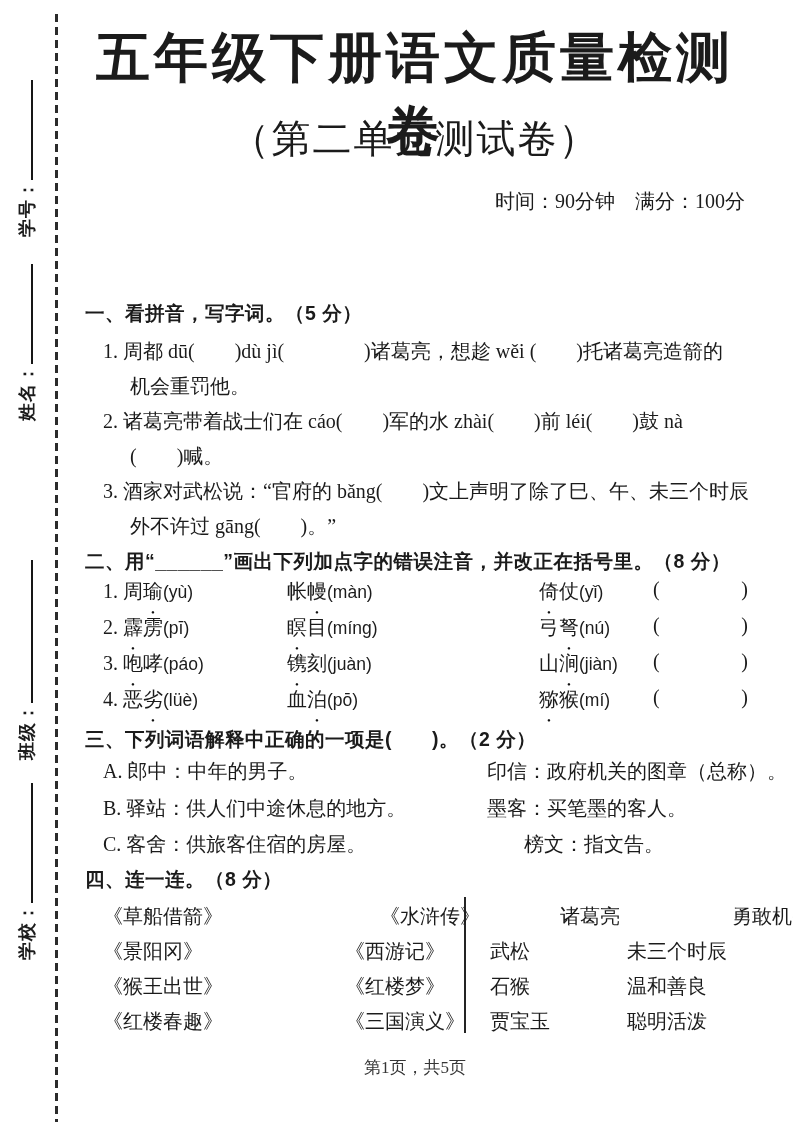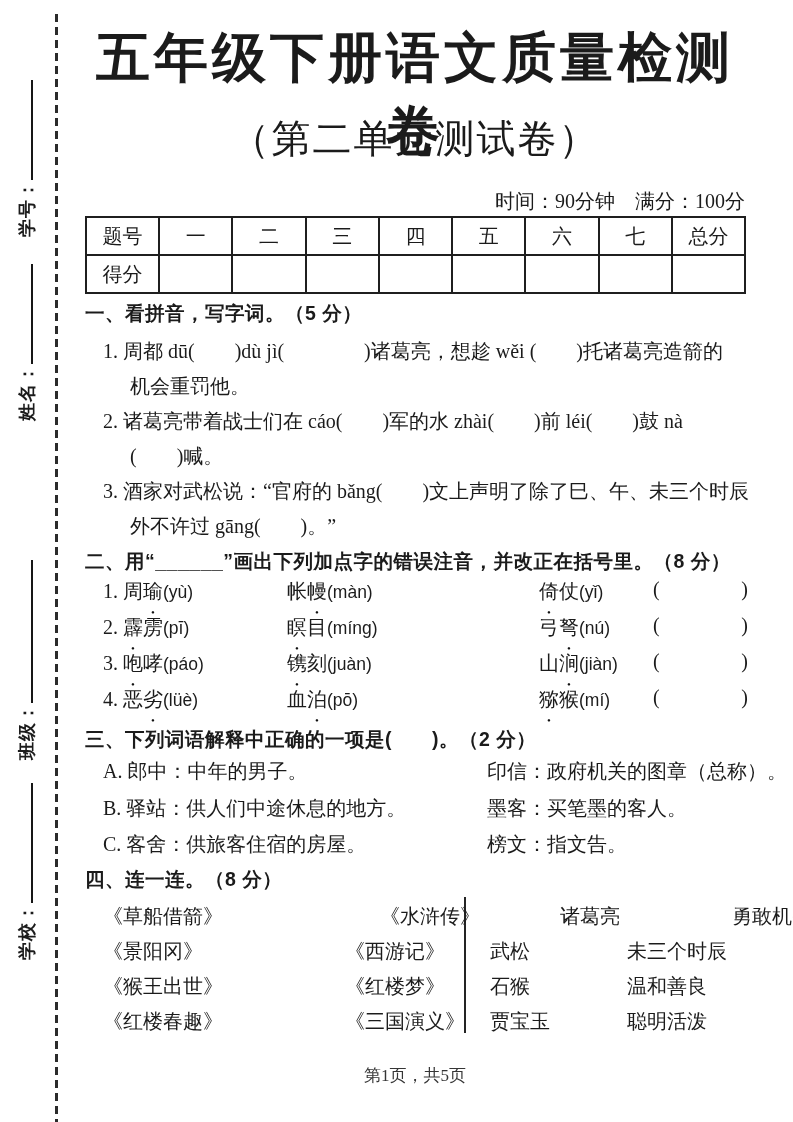--- a/index.html
+++ b/index.html
@@ -48,64 +48,38 @@
   .pinyin{font-family:Liberation Sans, sans-serif;font-size:17.5px;}
   .dc{position:relative;display:inline-block;}
   .dc.dot::after{
     content:"\2022";position:absolute;left:50%;transform:translateX(-50%);
     bottom:-13px;font-size:11px;color:#111;
   }
   .ansp{display:flex;justify-content:space-between;}
   .s3row{left:103px;width:645px;display:grid;grid-template-columns:384px 1fr;font-size:20px;white-space:nowrap;}
   .s4row{left:103px;width:645px;display:grid;grid-template-columns:242px 145px 137px 1fr;font-size:20px;white-space:nowrap;}
   .s4divider{left:464px;top:897px;width:0;height:136px;border-left:2px solid #242424;}
-  .footer{left:85px;width:660px;top:1056px;text-align:center;font-size:17px;color:#353535;margin-top:8px;}
+  .footer{left:85px;width:660px;top:1056px;text-align:center;font-size:17px;color:#353535;}
 </style>
 </head>
 <body>
 
 <div class="paper">
 
   <div class="abs dashline"></div>
 
   <div class="abs sb-field f1"><span>学号：</span><span class="sb-blank"></span></div>
   <div class="abs sb-field f2"><span>姓名：</span><span class="sb-blank"></span></div>
   <div class="abs sb-field f3"><span>班级：</span><span class="sb-blank"></span></div>
   <div class="abs sb-field f4"><span>学校：</span><span class="sb-blank"></span></div>
 
   <div class="abs title">五年级下册语文质量检测卷</div>
   <div class="abs subtitle">（第二单元测试卷）</div>
   <div class="abs meta">时间：90分钟　满分：100分</div>
 
-  <table class="abs score">
-      <tbody>
-        <tr>
-          <td style="width: 71px;">题号</td>
-          <td>一</td>
-          <td>二</td>
-          <td>三</td>
-          <td>四</td>
-          <td>五</td>
-          <td>六</td>
-          <td>七</td>
-          <td>总分</td>
-        </tr>
-        <tr>
-          <td>得分</td>
-          <td></td>
-          <td></td>
-          <td></td>
-          <td></td>
-          <td></td>
-          <td></td>
-          <td></td>
-          <td></td>
-        </tr>
-      </tbody>
-    </table>
 
   <div class="abs h-sec" style="top:300px">一、看拼音，写字词。（5 分）</div>
   <div>
       <div class="abs q-line" style="top: 338px;">1. 周都 dū(　　)dù jì(　　　　)诸葛亮，想趁 wěi (　　)托诸葛亮造箭的</div>
       <div class="abs q-line q-cont" style="top: 373px;">机会重罚他。</div>
       <div class="abs q-line" style="top: 408px;">2. 诸葛亮带着战士们在 cáo(　　)军的水 zhài(　　)前 léi(　　)鼓 nà</div>
       <div class="abs q-line q-cont" style="top: 443px;">(　　)喊。</div>
       <div class="abs q-line" style="top: 478px;">3. 酒家对武松说：“官府的 bǎng(　　)文上声明了除了巳、午、未三个时辰</div>
       <div class="abs q-line q-cont" style="top: 513px;">外不许过 gāng(　　)。”</div>
     </div>
@@ -153,21 +127,21 @@
   <div class="abs h-sec" style="top:726px">三、下列词语解释中正确的一项是(　　)。（2 分）</div>
   <div>
       <div class="abs s3row" style="top: 758px;">
         <span>A. 郎中：中年的男子。</span>
         <span>印信：政府机关的图章（总称）。</span>
       </div>
       <div class="abs s3row" style="top: 795px;">
         <span>B. 驿站：供人们中途休息的地方。</span>
         <span>墨客：买笔墨的客人。</span>
       </div>
-      <div class="abs s3row" style="top: 831px;">
+      <div class="abs s3row" style="top: 831px; gap: 37px;">
         <span>C. 客舍：供旅客住宿的房屋。</span>
         <span>榜文：指文告。</span>
       </div>
     </div>
 
   <div class="abs h-sec" style="top:866px">四、连一连。（8 分）</div>
   <div class="abs s4divider"></div>
   <div>
       <div class="abs s4row" style="top: 903px; gap: 35px;">
         <span>《草船借箭》</span>

